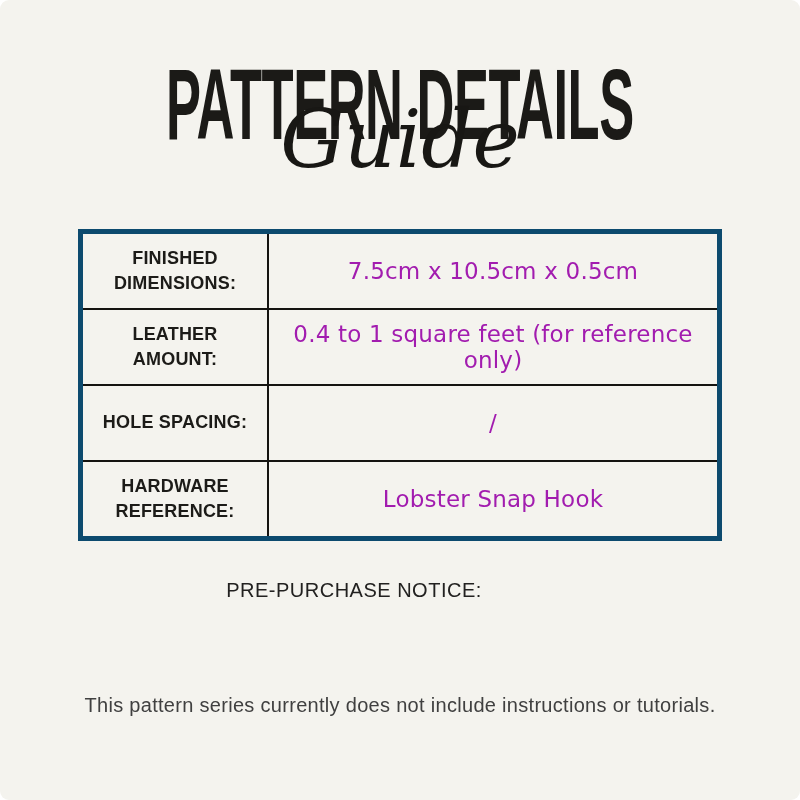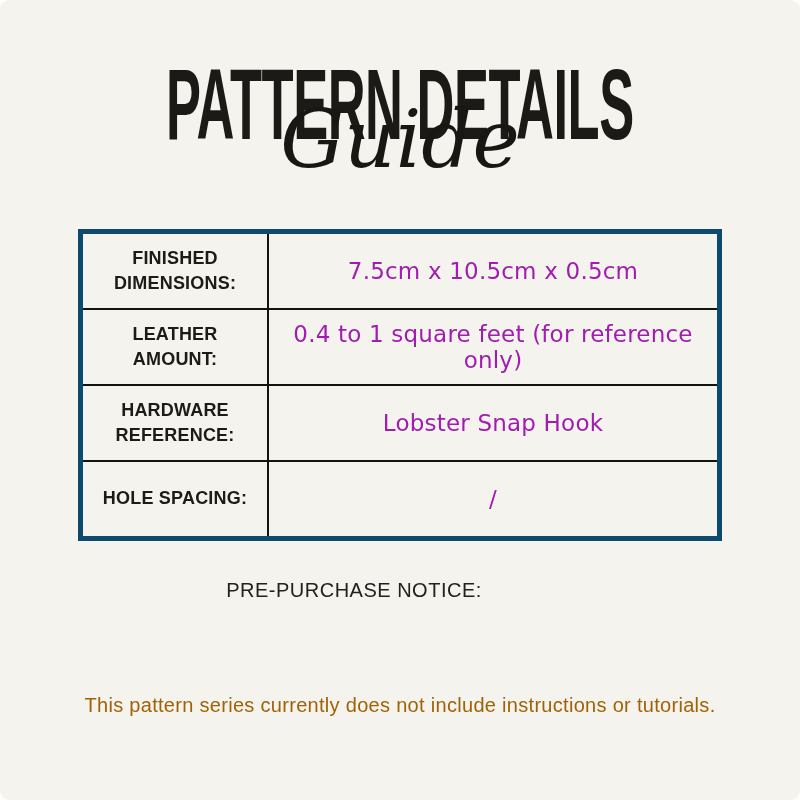--- a/index.html
+++ b/index.html
@@ -96,21 +96,21 @@
     letter-spacing: 0.3px;
     color: #222120;
   }
   .notice-line-2 {
     position: absolute;
     top: 694px; left: 0;
     width: 800px;
     text-align: center;
     font-size: 20px;
     letter-spacing: 0.3px;
-    color: #a16207;
+    color: #404040;
   }
   
   .website {
     position: absolute;
     top: 746px; left: 0;
     width: 800px;
     display: flex;
     justify-content: center;
     font-weight: 800;
     font-size: 21px;
@@ -139,26 +139,26 @@
     <tbody>
       <tr>
         <td class="label">FINISHED DIMENSIONS:</td>
         <td class="value">7.5cm x 10.5cm x 0.5cm</td>
       </tr>
       <tr>
         <td class="label">LEATHER AMOUNT:</td>
         <td class="value">0.4 to 1 square feet (for reference only)</td>
       </tr>
       <tr>
+        <td class="label">HOLE SPACING:</td>
+        <td class="value">/</td>
+      </tr>
+      <tr>
         <td class="label">HARDWARE REFERENCE:</td>
         <td class="value">Lobster Snap Hook</td>
-      </tr>
-      <tr>
-        <td class="label">HOLE SPACING:</td>
-        <td class="value">/</td>
       </tr>
     </tbody>
   </table>
 
   <div class="notice-heading">PRE-PURCHASE NOTICE:</div>
 
 
   <div class="notice-line-2">This pattern series currently does not include instructions or tutorials.</div>
 
 

